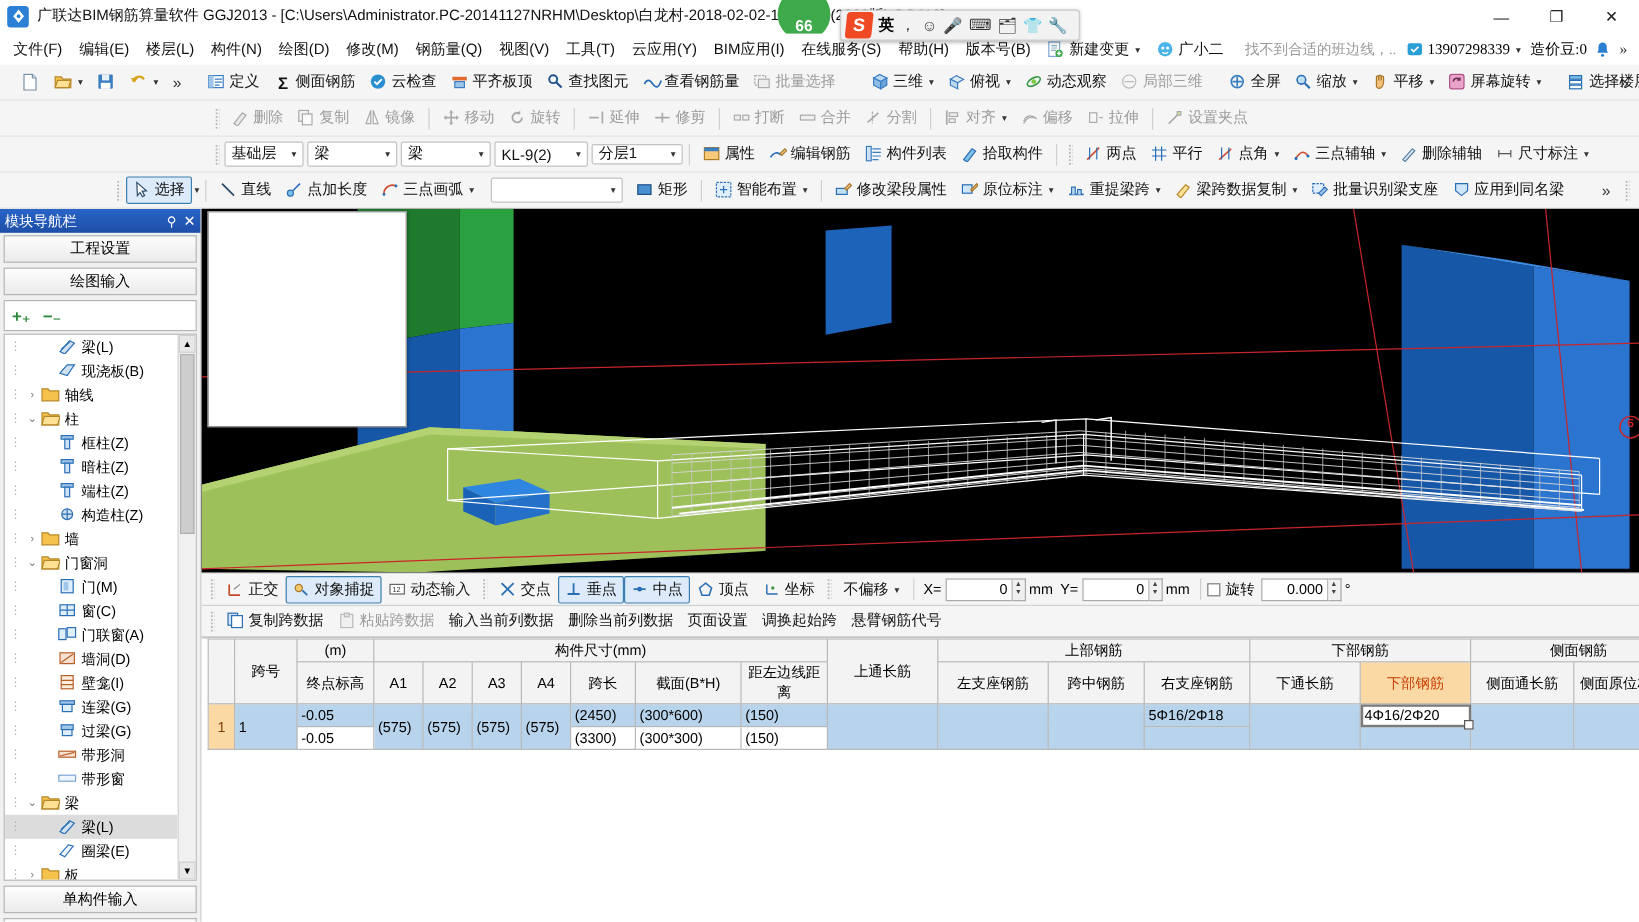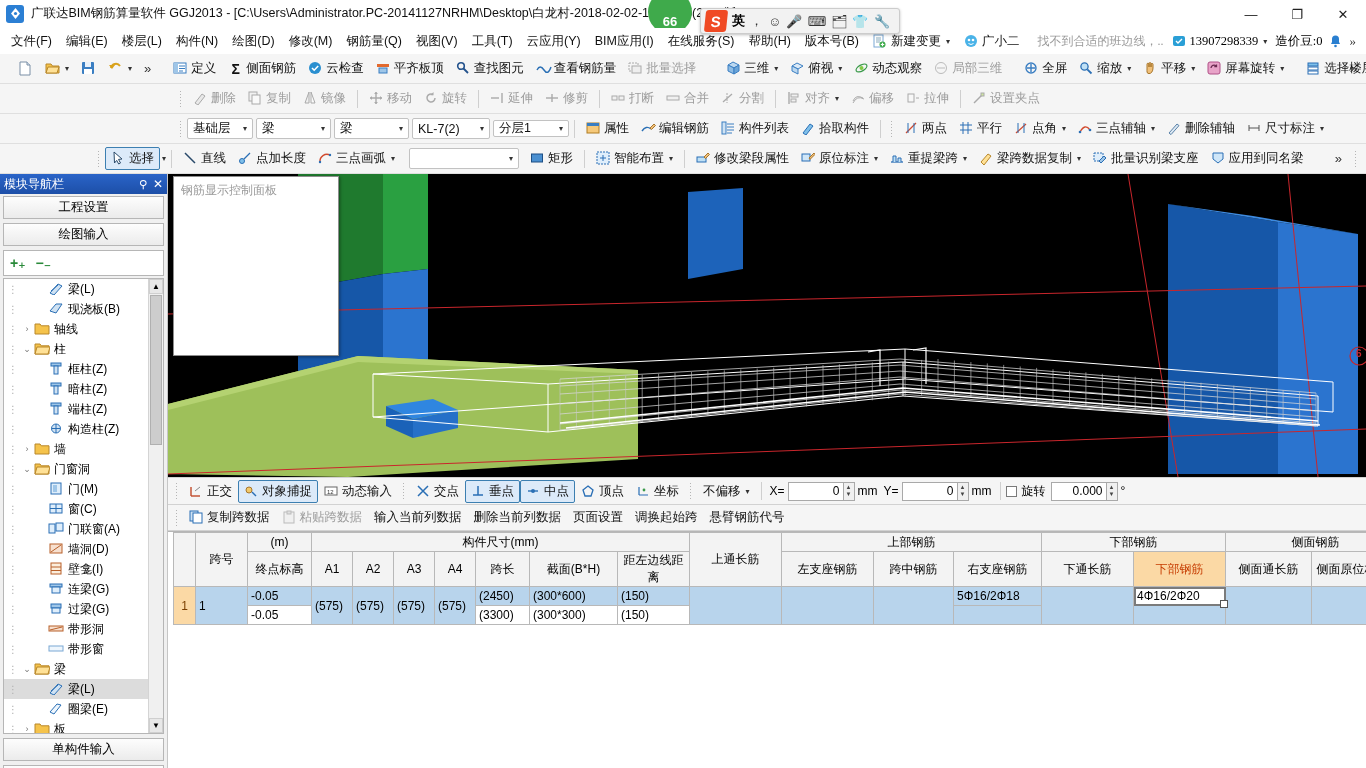--- a/index.html
+++ b/index.html
@@ -552,21 +552,21 @@
     </div>
     <div class="tb-btn" style="border:1px solid #c2c2c2;background:#fff;width:75px;justify-content:space-between;height:21px;margin-left:3px;">
       <span>梁</span>
       <span class="caret">▾</span>
     </div>
     <div class="tb-btn" style="border:1px solid #c2c2c2;background:#fff;width:75px;justify-content:space-between;height:21px;margin-left:3px;">
       <span>梁</span>
       <span class="caret">▾</span>
     </div>
     <div class="tb-btn" style="border:1px solid #c2c2c2;background:#fff;width:78px;justify-content:space-between;height:21px;margin-left:3px;">
-      <span>KL-7(2)</span>
+      <span>KL-9(2)</span>
       <span class="caret">▾</span>
     </div>
     <div class="tb-btn" style="border:1px solid #c2c2c2;background:#fff;width:76px;justify-content:space-between;height:17px;margin-left:3px;">
       <span>分层1</span>
       <span class="caret">▾</span>
     </div>
     <div class="tb-sep"></div>
     <div class="tb-btn">
       <span class="ico"><svg width="14" height="14" viewBox="0 0 14 14">
             <rect x="1" y="2" width="12" height="10" fill="#f6c97a" stroke="#b07c23"></rect>
@@ -1071,21 +1071,20 @@
             <path d="M220 408 L252 390" stroke="#3ad43a" stroke-width="2"></path>
             <path d="M252 390 l-6 1 l3 5 z" fill="#3ad43a"></path>
           </g>
 
           <circle cx="1191" cy="182" r="9" fill="none" stroke="#c9262c" stroke-width="1.2"></circle>
         </svg>
 
         <div class="axis-lbl" style="left:1188px; top:174px; color:#c9262c; font-size:10px;">6</div>
 
         <div class="rc-panel">
-          <div class="rc-head">钢筋显示控制面板</div>
         </div>
       </div>
 
       <div class="snapbar">
         <div class="grip"></div>
         <div class="tb-btn">
           <span class="ico"><svg width="14" height="14" viewBox="0 0 14 14">
                 <path d="M2 12V3" stroke="#c04a2a" stroke-width="1.4"></path>
                 <path d="M2 12h9" stroke="#c04a2a" stroke-width="1.4"></path>
                 <path d="M6 7l5-4" stroke="#888"></path>

